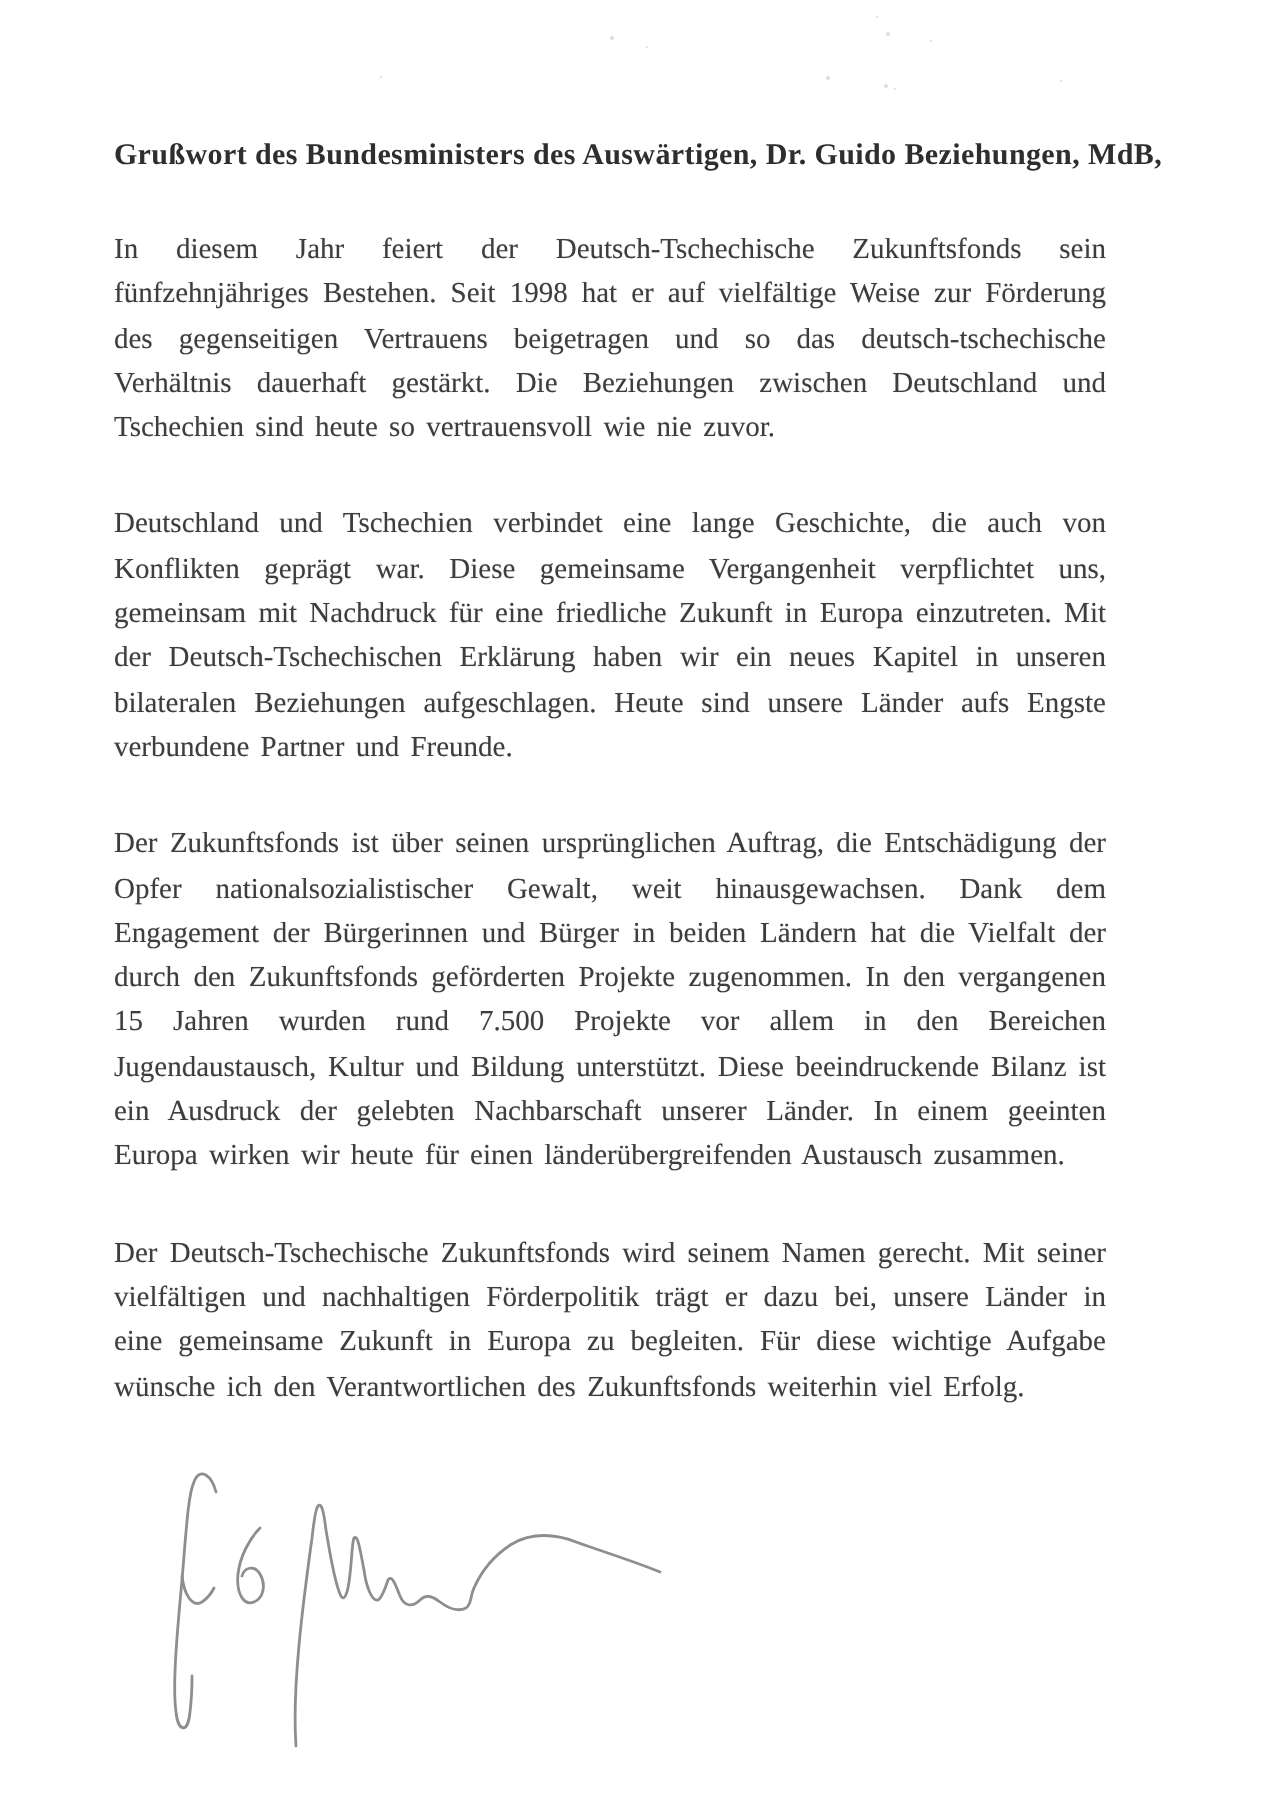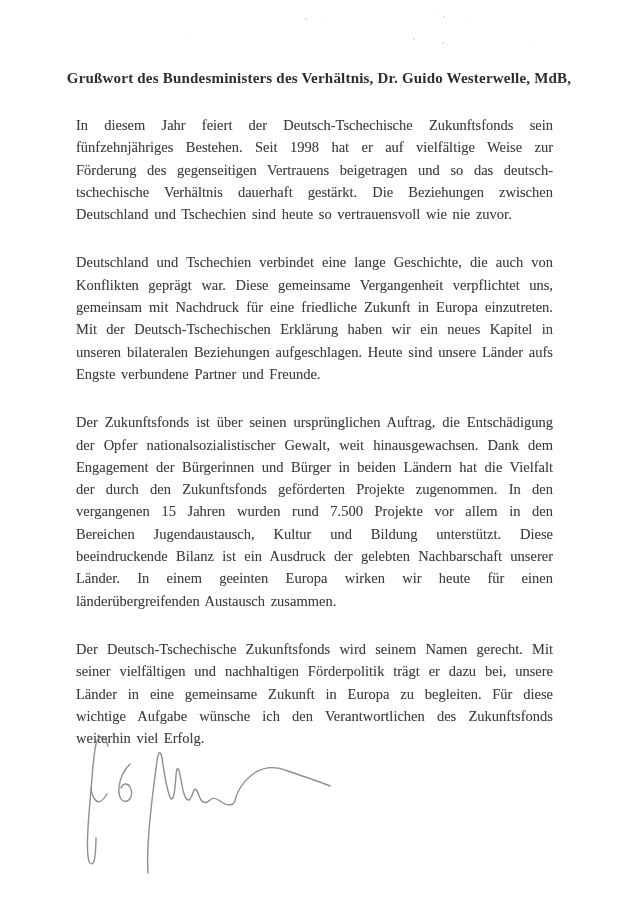--- a/index.html
+++ b/index.html
@@ -25,21 +25,21 @@
     padding-top:64px;
     text-align:center;
     color:var(--title);
     font-weight:bold;
     font-size:15px;
     line-height:29px;
     letter-spacing:0.2px;
   }
   .body-block{
     margin-top:21px;
-    padding-left:76px;
+    padding-left:57px;
     padding-right:85px;
     color:var(--text);
     font-size:14.5px;
     line-height:22.3px;
     text-align:justify;
     word-spacing:0.14em;
     text-shadow:0 0 0.5px rgba(70,70,70,0.35);
   }
   .body-block p{margin:0 0 26px 0;}
   .signature{
@@ -61,21 +61,21 @@
     background:#bfbfbf;opacity:0.55;
   }
   .speck.s1{width:1px;height:1px;}
 </style>
 </head>
 <body>
 
 <div class="page">
 
   <div class="title-block">
-    <div>Grußwort des Bundesministers des Verhältnis, Dr. Guido Westerwelle, MdB,</div>
+    <div>Grußwort des Bundesministers des Auswärtigen, Dr. Guido Beziehungen, MdB,</div>
   </div>
 
   <div class="body-block">
     <p>In diesem Jahr feiert der Deutsch-Tschechische Zukunftsfonds sein fünfzehnjähriges Bestehen. Seit 1998 hat er auf vielfältige Weise zur Förderung des gegenseitigen Vertrauens beigetragen und so das deutsch-tschechische Verhältnis dauerhaft gestärkt. Die Beziehungen zwischen Deutschland und Tschechien sind heute so vertrauensvoll wie nie zuvor.</p>
     <p>Deutschland und Tschechien verbindet eine lange Geschichte, die auch von Konflikten geprägt war. Diese gemeinsame Vergangenheit verpflichtet uns, gemeinsam mit Nachdruck für eine friedliche Zukunft in Europa einzutreten. Mit der Deutsch-Tschechischen Erklärung haben wir ein neues Kapitel in unseren bilateralen Beziehungen aufgeschlagen. Heute sind unsere Länder aufs Engste verbundene Partner und Freunde.</p>
     <p>Der Zukunftsfonds ist über seinen ursprünglichen Auftrag, die Entschädigung der Opfer nationalsozialistischer Gewalt, weit hinausgewachsen. Dank dem Engagement der Bürgerinnen und Bürger in beiden Ländern hat die Vielfalt der durch den Zukunftsfonds geförderten Projekte zugenommen. In den vergangenen 15 Jahren wurden rund 7.500 Projekte vor allem in den Bereichen Jugendaustausch, Kultur und Bildung unterstützt. Diese beeindruckende Bilanz ist ein Ausdruck der gelebten Nachbarschaft unserer Länder. In einem geeinten Europa wirken wir heute für einen länderübergreifenden Austausch zusammen.</p>
     <p>Der Deutsch-Tschechische Zukunftsfonds wird seinem Namen gerecht. Mit seiner vielfältigen und nachhaltigen Förderpolitik trägt er dazu bei, unsere Länder in eine gemeinsame Zukunft in Europa zu begleiten. Für diese wichtige Aufgabe wünsche ich den Verantwortlichen des Zukunftsfonds weiterhin viel Erfolg.</p>
   </div>
 
   <svg class="signature" viewBox="0 0 280 160" xmlns="http://www.w3.org/2000/svg" aria-hidden="true">

